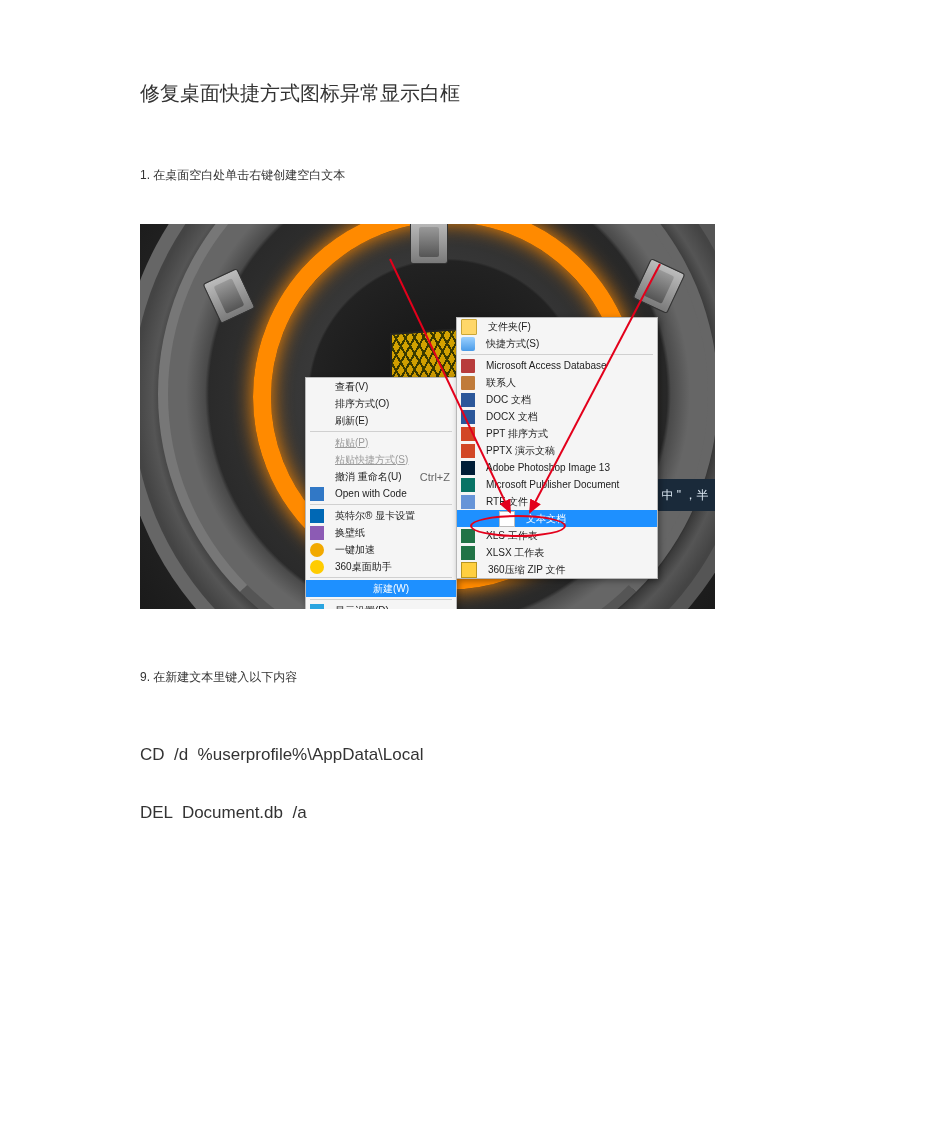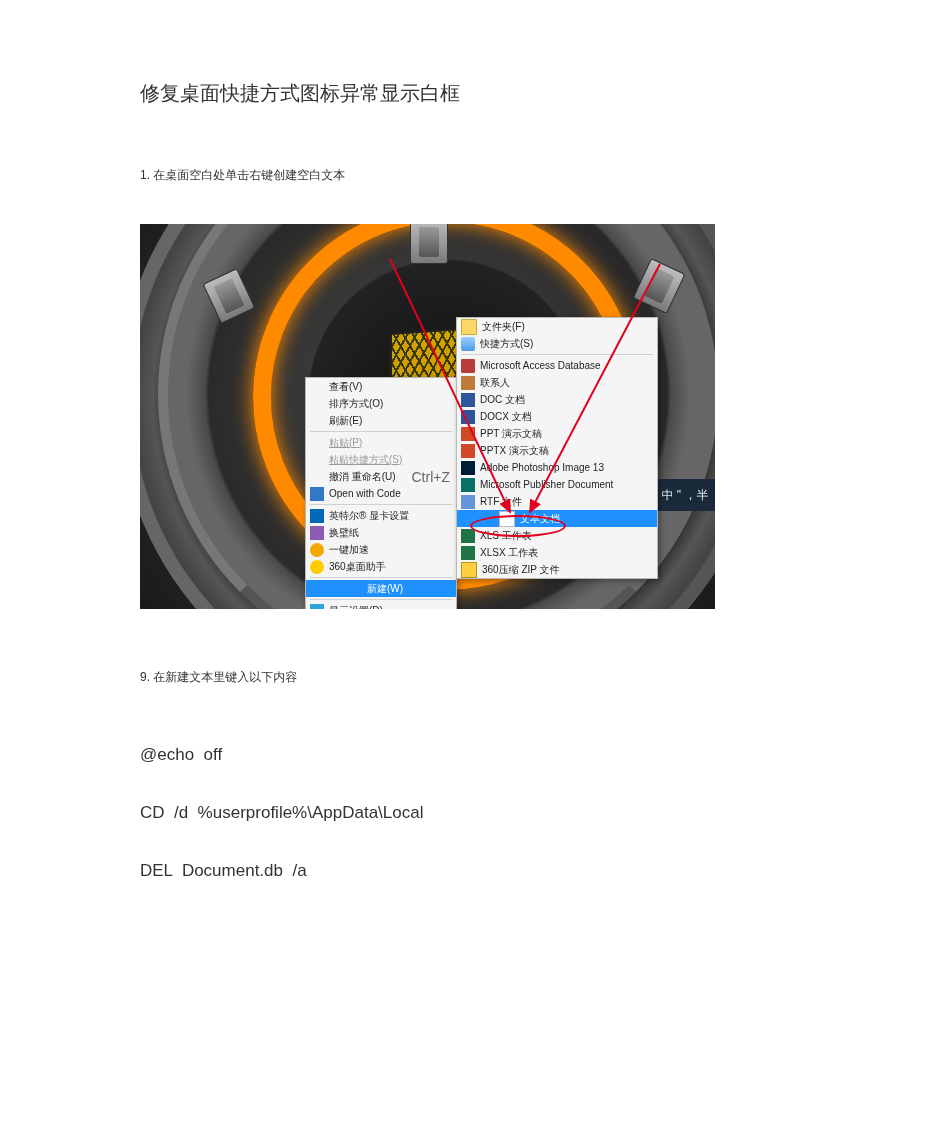--- a/index.html
+++ b/index.html
@@ -93,27 +93,27 @@
   .menu {
     position:absolute;
     background:#f5f5f5;
     border:1px solid #b8b8b8;
     box-shadow:2px 2px 6px rgba(0,0,0,.35);
     font-size:10px;
     color:#222;
   }
   .menu .row {
     display:flex; align-items:center;
-    height:17px; padding:0 6px 0 4px; gap:5px;
+    height:17px; padding:0 6px 0 4px; gap:11px;
     position:relative;
   }
   .menu .row .ic { width:14px; height:14px; flex:0 0 14px;
     display:flex;align-items:center;justify-content:center;font-size:10px;}
   .menu .row .lbl { flex:1 1 auto; white-space:nowrap; }
-  .menu .row .kb  { color:#666; font-size:14px; }
+  .menu .row .kb  { color:#666; font-size:11px; }
   .menu hr{ margin:2px 4px; border:none; border-top:1px solid #d0d0d0;}
   .menu .row.hl { background:#1e90ff; color:#fff;padding-left:42px; }
   .menu .row.disabled{ color:#9a9a9a;text-decoration:underline; }
 
   .menu.primary { left:165px; top:153px; width:150px; }
   .menu.sub     { left:316px; top:93px;  width:200px; }
 
   
   .redcircle{
     position:absolute; border:2px solid #e3001b; border-radius:50%;
@@ -243,21 +243,21 @@
       <div class="row">
           <span class="ic word"></span>
           <span class="lbl">DOC 文档</span>
         </div>
       <div class="row">
           <span class="ic word"></span>
           <span class="lbl">DOCX 文档</span>
         </div>
       <div class="row">
           <span class="ic ppt"></span>
-          <span class="lbl">PPT 演示文稿</span>
+          <span class="lbl">PPT 排序方式</span>
         </div>
       <div class="row">
           <span class="ic ppt"></span>
           <span class="lbl">PPTX 演示文稿</span>
         </div>
       <div class="row">
           <span class="ic ps"></span>
           <span class="lbl">Adobe Photoshop Image 13</span>
         </div>
       <div class="row">
@@ -295,17 +295,16 @@
         </marker>
       </defs>
       <line x1="250" y1="35" x2="370" y2="288" stroke="#e3001b" stroke-width="2" marker-end="url(#ah)"></line>
       <line x1="520" y1="40" x2="390" y2="288" stroke="#e3001b" stroke-width="2" marker-end="url(#ah)"></line>
     </svg>
   </div>
 
   <p class="step">9. 在新建文本里键入以下内容</p>
 
   <div class="codeblock">
-    <div>@echo  off</div>
     <div>CD  /d  %userprofile%\AppData\Local</div>
     <div>DEL  Document.db  /a</div>
   </div>
 </div>
 
 </body></html>

